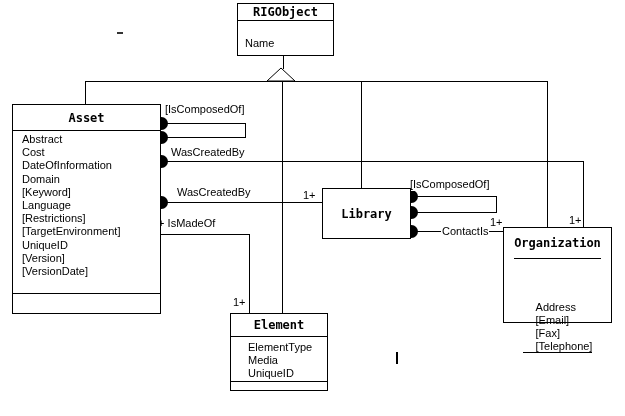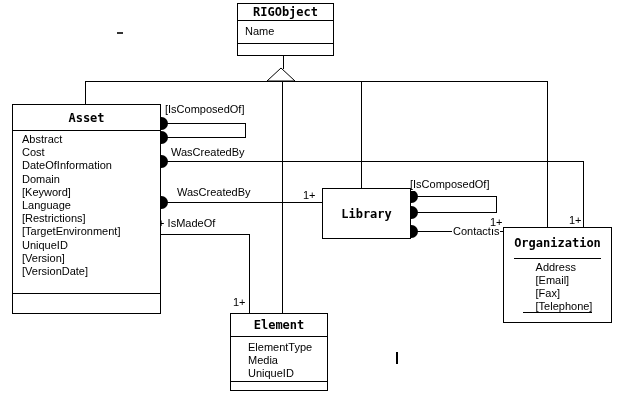--- a/index.html
+++ b/index.html
@@ -68,30 +68,30 @@
   <div class="dot" style="left:405px;top:206px;"></div>
 
   <div class="hline" style="left:410px;top:231px;width:93px;"></div>
   <div class="dot" style="left:405px;top:225px;"></div>
 
   <span class="lbl" style="left:164px;top:103px;">[IsComposedOf]</span>
   <span class="lbl" style="left:170px;top:146px;">WasCreatedBy</span>
   <span class="lbl" style="left:176px;top:186px;">WasCreatedBy</span>
   <span class="lbl" style="left:151px;top:217px;"><span>1+</span>&nbsp;<span>IsMadeOf</span></span>
   <span class="lbl" style="left:409px;top:178px;">[IsComposedOf]</span>
-  <span class="lbl" style="left:452px;top:215px;margin-top:10px;">ContactIs</span>
+  <span class="lbl" style="left:441px;top:215px;margin-top:10px;">ContactIs</span>
 
   <span class="mult" style="left:303px;top:189px;">1+</span>
   <span class="mult" style="left:569px;top:214px;">1+</span>
   <span class="mult" style="left:490px;top:216px;">1+</span>
   <span class="mult" style="left:233px;top:296px;">1+</span>
 
   <div class="cls" style="left:237px;top:3px;width:97px;height:53px;">
     <div class="title" style="height:17px;">RIGObject</div>
-    <div class="attrs" style="height:23px;padding:4px 0 0 7px;">
+    <div class="attrs" style="height:23px;padding:4px 0 0 7px;margin-top:12px;">
         <div>Name</div>
       </div>
     <div class="empty-compartment"></div>
   </div>
 
   <div class="cls" style="left:12px;top:104px;width:149px;height:210px;">
     <div class="title" style="height:26px;">Asset</div>
     <div class="attrs" style="height:163px;padding:2px 0 0 9px;">
         <div>Abstract</div>
         <div>Cost</div>
@@ -107,21 +107,21 @@
       </div>
     <div class="empty-compartment"></div>
   </div>
 
   <div class="cls" style="left:322px;top:188px;width:89px;height:51px;">
     <div class="title noline" style="height:49px;">Library</div>
   </div>
 
   <div class="cls" style="left:503px;top:227px;width:109px;height:96px;align-items:center;">
     <div class="title" style="height:31px;">Organization</div>
-    <div class="attrs" style="height:54px;padding:2px 0 0 13px;line-height:13px;">
+    <div class="attrs" style="height:54px;padding:2px 0 0 13px;line-height:13px;margin-top:40px;">
         <div>Address</div>
         <div>[Email]</div>
         <div>[Fax]</div>
         <div>[Telephone]</div>
       </div>
     <div class="empty-compartment"></div>
   </div>
 
   <div class="cls" style="left:230px;top:313px;width:98px;height:78px;">
     <div class="title" style="height:23px;">Element</div>

